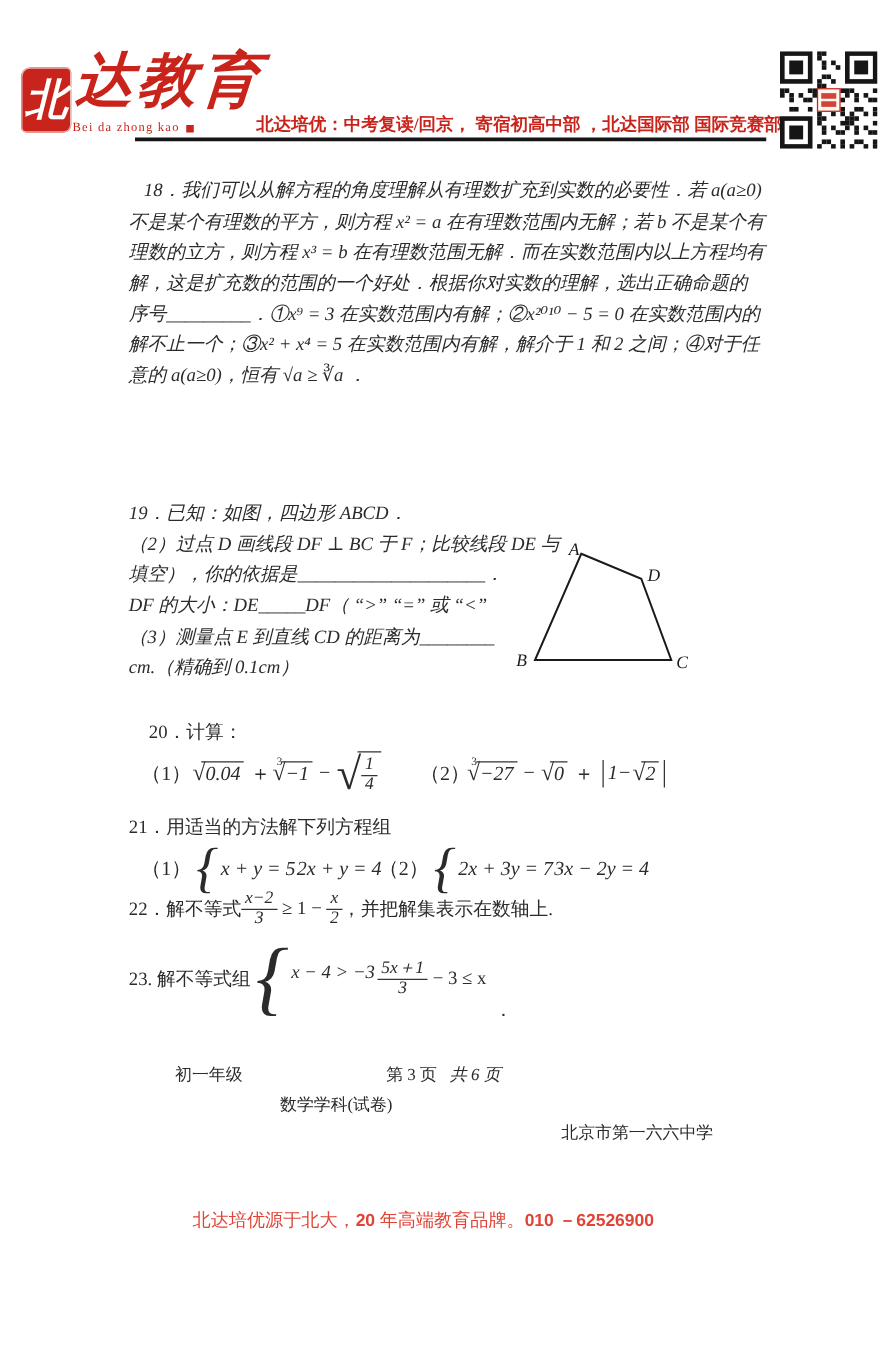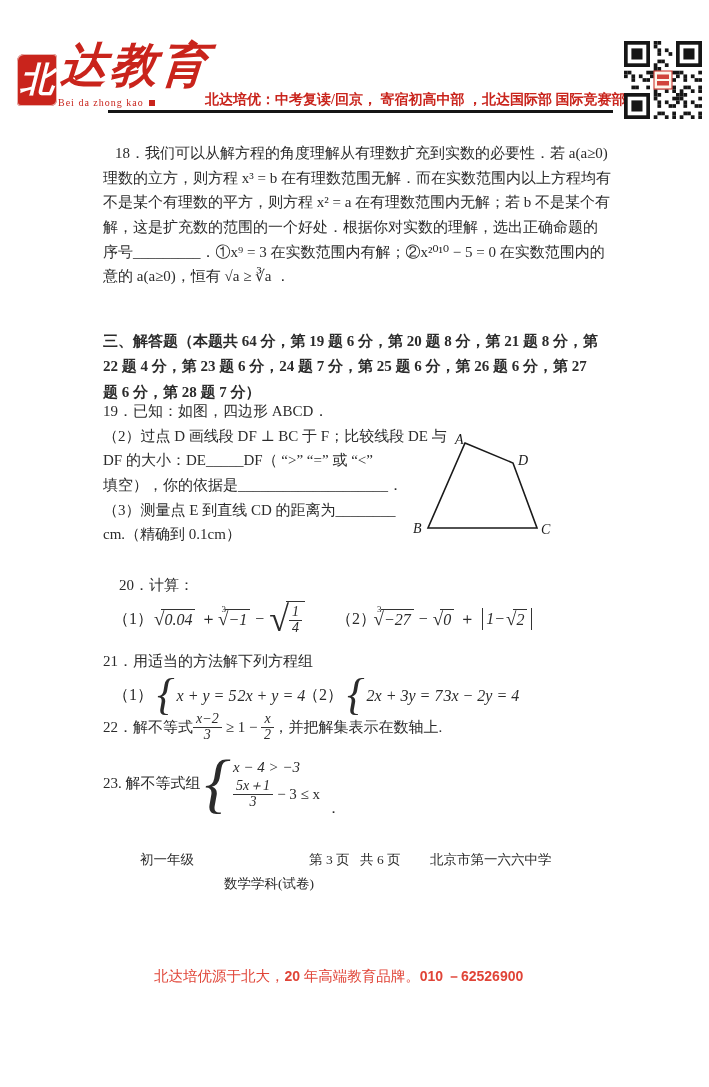--- a/index.html
+++ b/index.html
@@ -33,21 +33,21 @@
   .logo-en .sq{width:6px;height:6px;background:var(--brand-red);display:inline-block;}
   .tagline{
     position:absolute;left:205px;top:91px;width:410px;
     color:var(--brand-red);font-size:14px;font-weight:bold;white-space:nowrap;
     font-family:Liberation Serif, serif;
   }
   .header-rule{position:absolute;left:108px;top:110px;width:505px;height:3px;background:#151515;}
   .qr{position:absolute;left:624px;top:41px;width:78px;height:78px;}
   
   .block{position:absolute;font-size:15px;}
-  .line{white-space:nowrap;line-height:24.7px;height:24.7px;}
+  .line{white-space:nowrap;line-height:24.7px;height:24.7px;font-style:italic;}
   .sec-bold .line{font-weight:bold;line-height:25.3px;height:25.3px;}
   #q18{left:103px;top:141px;width:512px;}
   #q18 .line:first-child{padding-left:12px;}
   #sec3{left:103px;top:329px;width:512px;}
   #q19{left:103px;top:399px;width:335px;}
   
   #fig19{position:absolute;left:405px;top:428px;width:155px;height:118px;}
   #fig19 text{font-family:"Liberation Serif","DejaVu Serif",serif;font-style:italic;font-size:14px;fill:#1a1a1a;}
   
   .math{font-style:italic;font-family:"Liberation Serif","DejaVu Serif",serif;}
@@ -63,38 +63,38 @@
   .idx{font-size:9px;font-style:normal;position:relative;top:-5px;margin-right:-8px;z-index:2;}
   .tall .rad{font-size:36px;}
   .tall .rcd{padding-top:3px;}
   .abs{display:inline-flex;align-items:center;border-left:1.2px solid #333;border-right:1.2px solid #333;padding:1px 3px;margin-left:3px;}
   .op{margin:0 4px;font-style:normal;}
   .brace{font-size:44px;font-weight:400;line-height:1;margin:0 2px 0 4px;}
   .brace::before{content:"{";}
   .brace.big{font-size:66px;}
   .sys{display:inline-flex;flex-direction:row;gap:1px;}
   .sys .sl{line-height:19px;white-space:nowrap;}
-  .stack{display:inline-flex;flex-direction:column;justify-content:center;gap:2px;}
+  .stack{display:inline-flex;flex-direction:row;justify-content:center;gap:2px;}
   .stack .sl1{line-height:20px;white-space:nowrap;}
   .stack .sl2{display:flex;align-items:center;white-space:nowrap;}
   #q20t{left:103px;top:576px;margin-left:16px;}
   #q20i1{left:113px;top:597px;height:44px;}
   #q20i2{left:336px;top:597px;height:44px;}
   #q21t{left:103px;top:652px;}
   #q21i1{left:113px;top:673px;height:44px;}
   #q21i2{left:303px;top:673px;height:44px;}
   #q22{left:103px;top:709px;height:36px;display:flex;align-items:center;font-size:15px;}
   #q22 .txt{font-style:normal;}
   #q23{left:103px;top:748px;height:70px;display:flex;align-items:center;font-size:15px;}
   #q23 .txt{font-style:normal;}
   .q23-period{align-self:flex-end;margin-left:2px;font-style:normal;}
   
   #footer{left:0;top:851px;width:709px;font-size:13.5px;}
   #footer span{position:absolute;white-space:nowrap;}
-  .f1{left:140px;} .f2{left:224px;margin-top:24px;} .f3{left:309px;} .f4{left:360px;} .f5{left:430px;}
+  .f1{left:140px;} .f2{left:224px;margin-top:24px;} .f3{left:309px;} .f4{left:360px;font-style:italic;} .f5{left:449px;margin-top:46px;}
   #bottom-red{
     left:154px;top:967px;color:var(--bottom-red);font-size:14.5px;white-space:nowrap;
   }
   #bottom-red b{font-family:"Liberation Sans","DejaVu Sans",sans-serif;font-size:14px;}
 </style>
 </head>
 <body>
 
 <div class="page">
 
@@ -218,38 +218,34 @@
       <g>
         <rect x="30" y="30" width="18" height="18" fill="#fdf6ec" stroke="#c9241c" stroke-width="1"></rect>
         <rect x="33" y="33.5" width="12" height="4.5" fill="#c9241c" opacity="0.85"></rect>
         <rect x="33" y="40" width="12" height="4.5" fill="#c9241c" opacity="0.85"></rect>
       </g>
     </svg>
   </div>
 
   <div id="q18" class="block">
     <div class="line">18．我们可以从解方程的角度理解从有理数扩充到实数的必要性．若 a(a≥0)</div>
+    <div class="line">不是某个有理数的平方，则方程 x² = a 在有理数范围内无解；若 b 不是某个有</div>
     <div class="line">理数的立方，则方程 x³ = b 在有理数范围无解．而在实数范围内以上方程均有</div>
-    <div class="line">不是某个有理数的平方，则方程 x² = a 在有理数范围内无解；若 b 不是某个有</div>
     <div class="line">解，这是扩充数的范围的一个好处．根据你对实数的理解，选出正确命题的</div>
     <div class="line">序号_________．①x⁹ = 3 在实数范围内有解；②x²⁰¹⁰ − 5 = 0 在实数范围内的</div>
+    <div class="line">解不止一个；③x² + x⁴ = 5 在实数范围内有解，解介于 1 和 2 之间；④对于任</div>
     <div class="line">意的 a(a≥0)，恒有 √a ≥ ∛a ．</div>
   </div>
 
-  <div id="sec3" class="block sec-bold">
-    <div class="line">三、解答题（本题共 64 分，第 19 题 6 分，第 20 题 8 分，第 21 题 8 分，第</div>
-    <div class="line">22 题 4 分，第 23 题 6 分，24 题 7 分，第 25 题 6 分，第 26 题 6 分，第 27</div>
-    <div class="line">题 6 分，第 28 题 7 分）</div>
-  </div>
 
   <div id="q19" class="block">
     <div class="line">19．已知：如图，四边形 ABCD．</div>
     <div class="line">（2）过点 D 画线段 DF ⊥ BC 于 F；比较线段 DE 与</div>
+    <div class="line">填空），你的依据是____________________．</div>
     <div class="line">DF 的大小：DE_____DF（ “&gt;”  “=” 或 “&lt;”</div>
-    <div class="line">填空），你的依据是____________________．</div>
     <div class="line">（3）测量点 E 到直线 CD 的距离为________</div>
     <div class="line">cm.（精确到 0.1cm）</div>
   </div>
 
   <div id="fig19">
     <svg viewBox="0 0 155 118" width="155" height="118">
       <polygon points="60,15 108,35 132,100 23,100" fill="none" stroke="#1a1a1a" stroke-width="1.6" stroke-linejoin="miter"></polygon>
       <text x="50" y="16">A</text>
       <text x="113" y="37">D</text>
       <text x="8" y="105">B</text>

